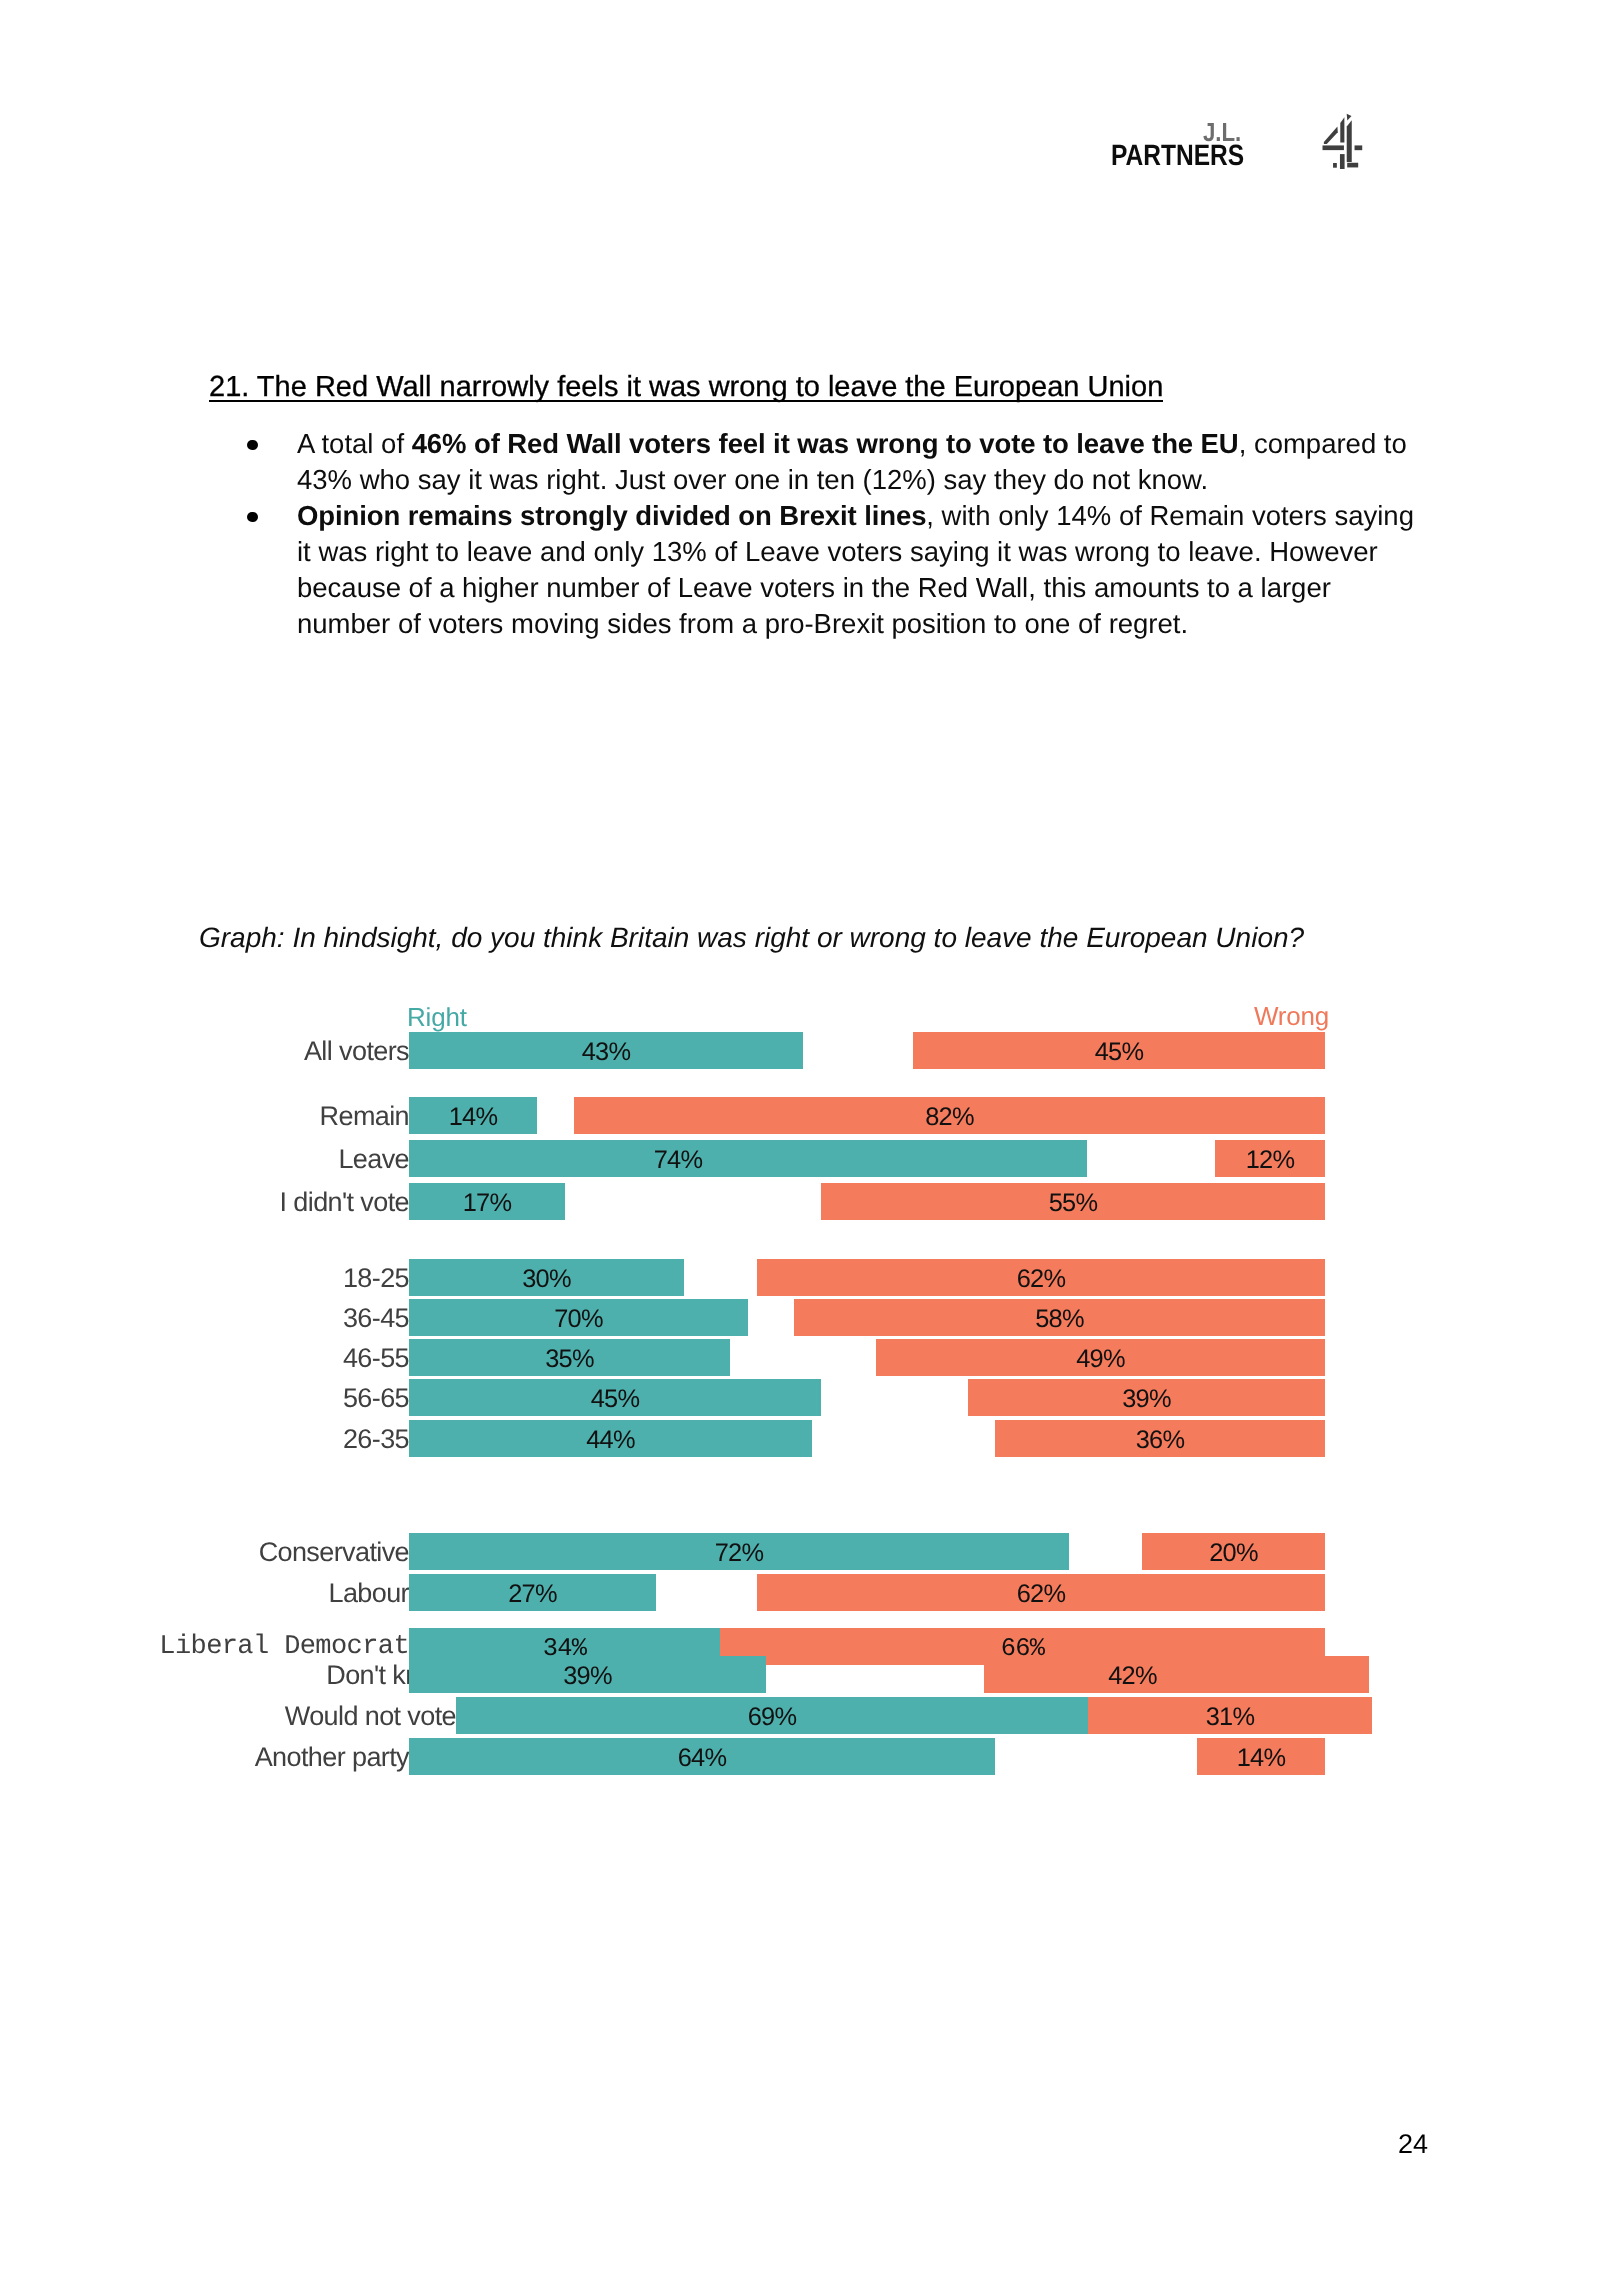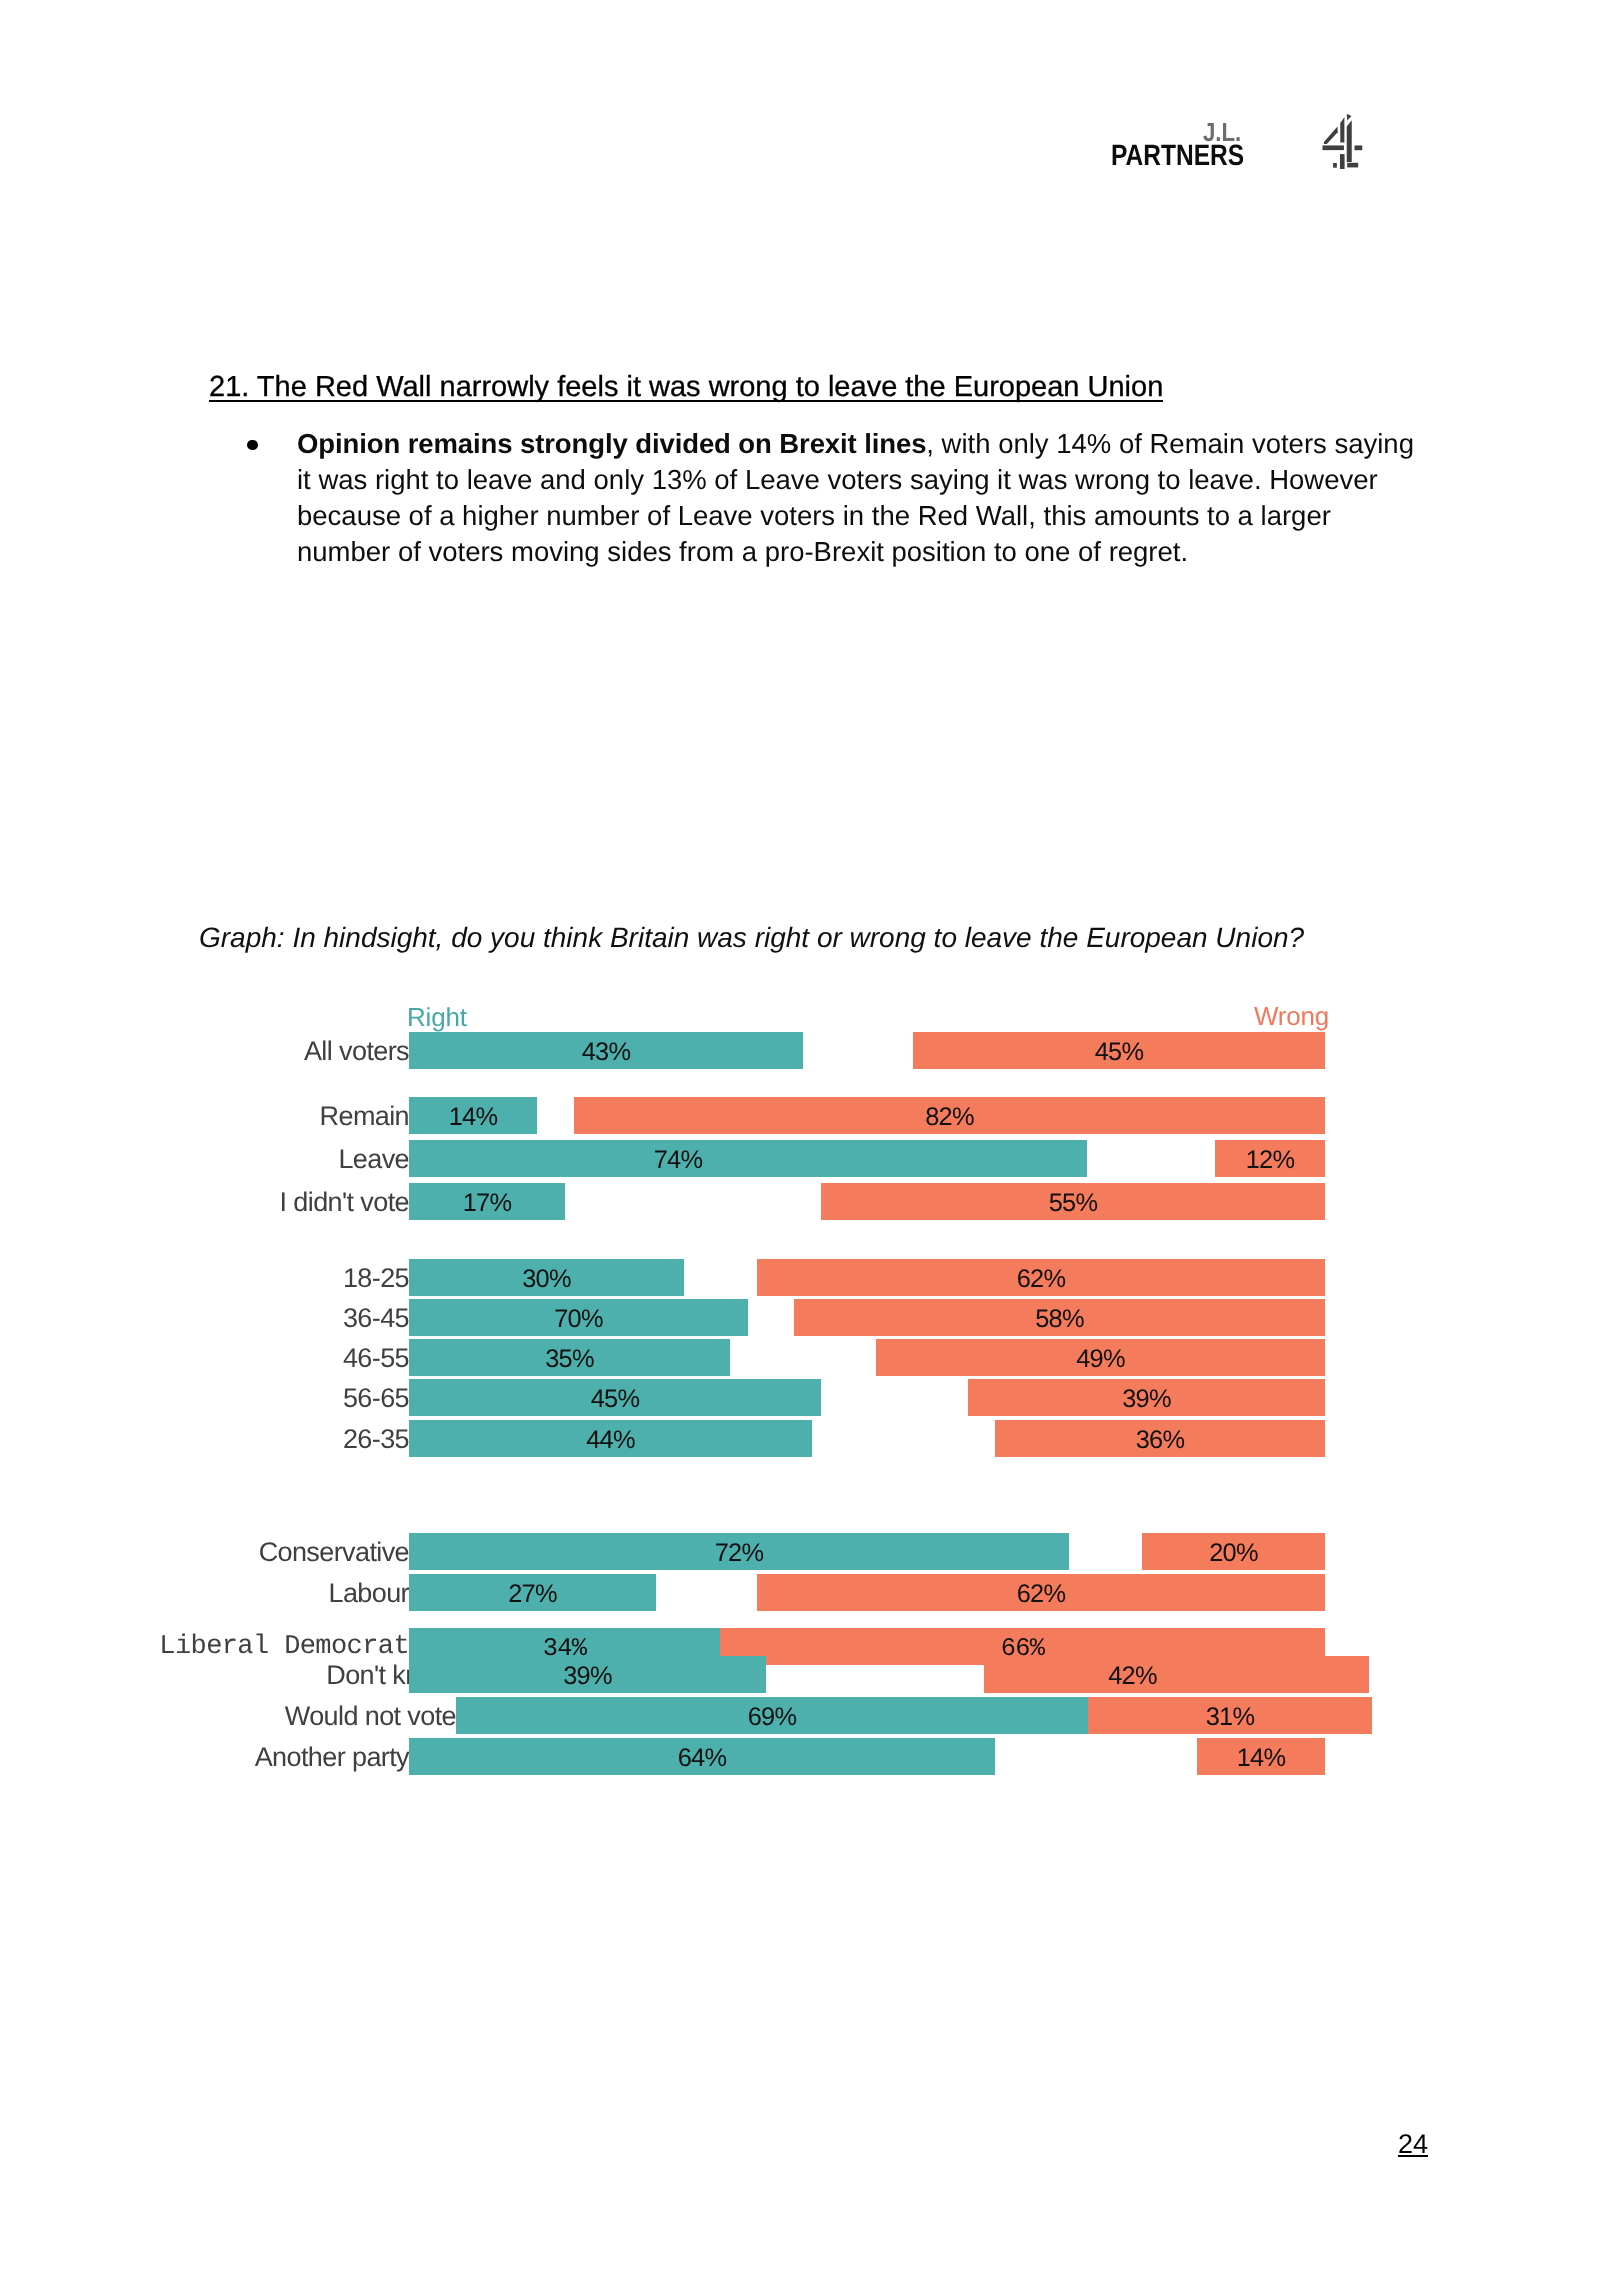--- a/index.html
+++ b/index.html
@@ -35,21 +35,21 @@
   .legend{position:absolute;font-size:26px;line-height:1;letter-spacing:-0.2px;}
   .legend.l{left:407px;top:1004px;color:#45A9A6;}
   .legend.r{right:294px;top:1003px;color:#F0795B;}
   .row{position:absolute;left:0;width:1623px;height:37px;}
   .cat{position:absolute;right:1214px;font-size:27px;letter-spacing:-0.6px;color:#404040;
       white-space:nowrap;line-height:38px;}
   .barL{position:absolute;left:409px;height:37px;background:#4EB0AD;}
   .barR{position:absolute;right:298px;height:37px;background:#F47B5C;}
   .val{position:absolute;top:0;height:37px;line-height:41px;font-size:25.4px;letter-spacing:-0.7px;color:#111;
       text-align:center;}
-  .pgnum{position:absolute;left:1398px;top:2131px;font-size:27px;color:#000;line-height:1;text-decoration:underline;}
+  .pgnum{position:absolute;left:1398px;top:2131px;font-size:27px;color:#000;line-height:1;}
 </style>
 </head>
 <body>
 
 <div class="page">
 
   <div class="logo-jl">
     <div class="jl">J.L.</div>
     <div class="partners">PARTNERS</div>
   </div>
@@ -68,20 +68,25 @@
         <rect x="38.2" y="76.4" width="16.9" height="7.2"></rect>
       </g>
     </svg>
   </div>
 
   <h1 class="heading"><span>21. The Red Wall narrowly feels it was wrong to leave the European Union</span></h1>
 
   <div class="bullets">
       <div class="bullet">
         <span class="dot"></span>
+        <div class="bline"><span>A total of </span><b>46% of Red Wall voters feel it was wrong to vote to leave the EU</b><span>, compared to</span></div>
+        <div class="bline"><span>43% who say it was right. Just over one in ten (12%) say they do not know.</span></div>
+      </div>
+      <div class="bullet">
+        <span class="dot"></span>
         <div class="bline"><b>Opinion remains strongly divided on Brexit lines</b><span>, with only 14% of Remain voters saying</span></div>
         <div class="bline"><span>it was right to leave and only 13% of Leave voters saying it was wrong to leave. However</span></div>
         <div class="bline"><span>because of a higher number of Leave voters in the Red Wall, this amounts to a larger</span></div>
         <div class="bline"><span>number of voters moving sides from a pro-Brexit position to one of regret.</span></div>
       </div>
     </div>
 
   <div class="caption">Graph: In hindsight, do you think Britain was right or wrong to leave the European Union?</div>
 
   <div class="chart">

